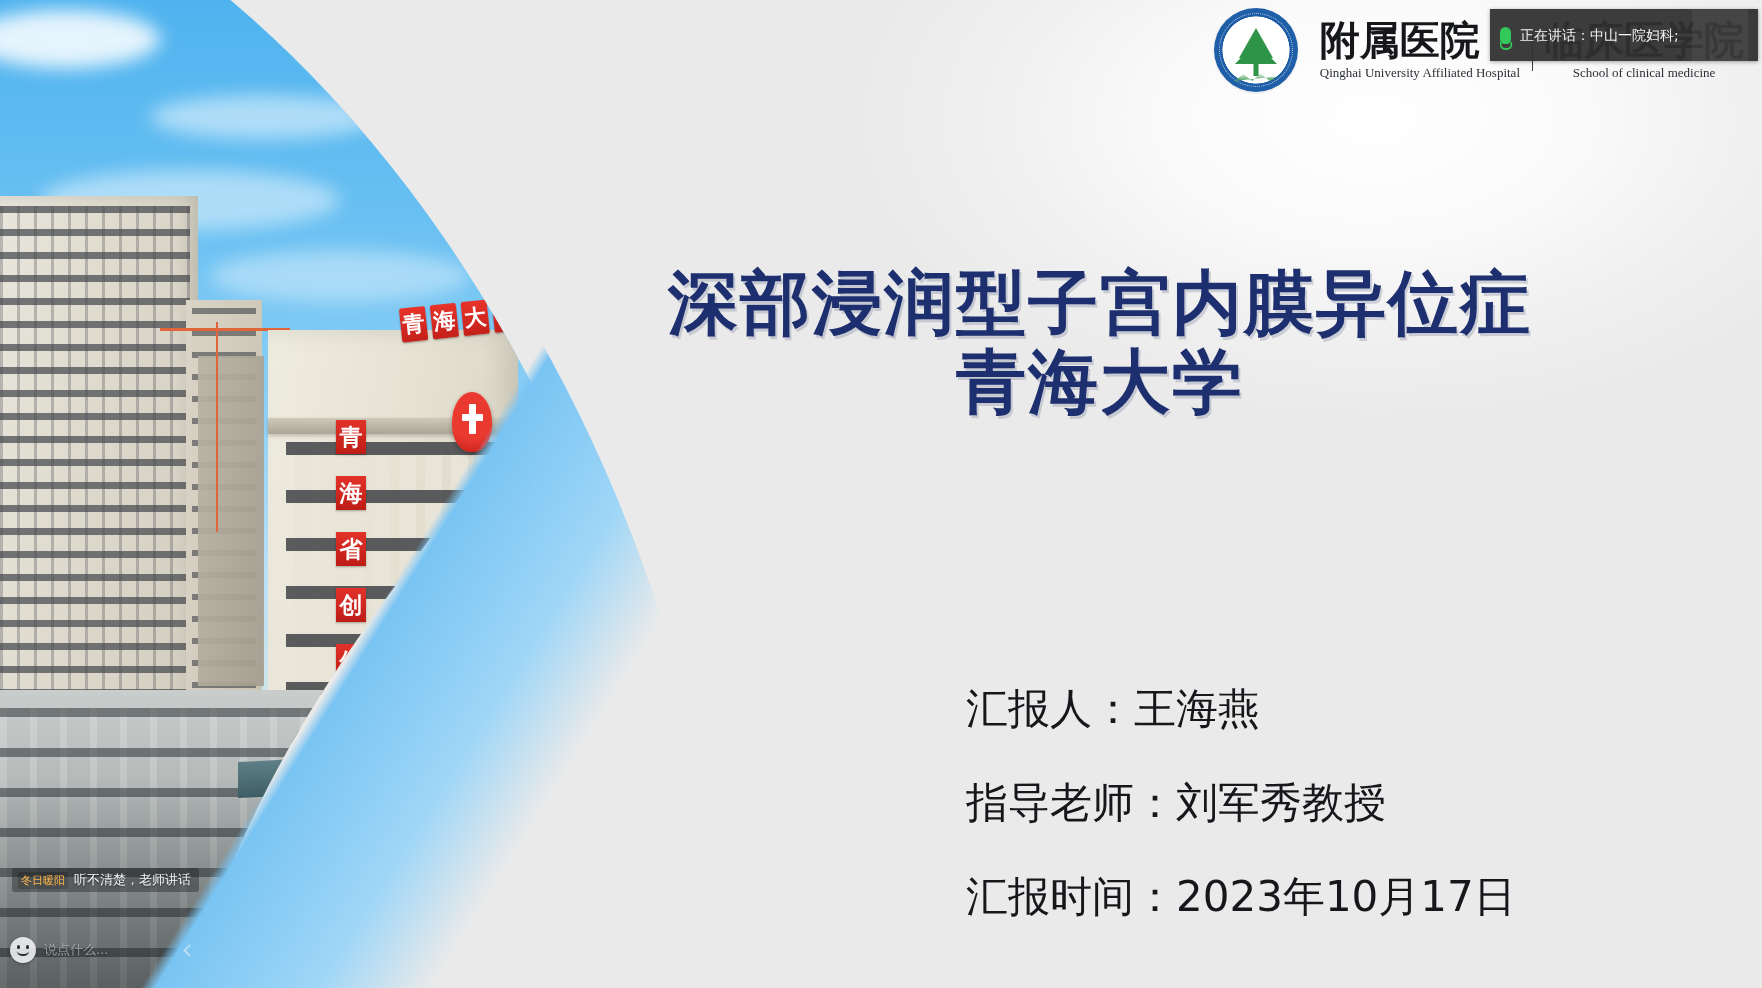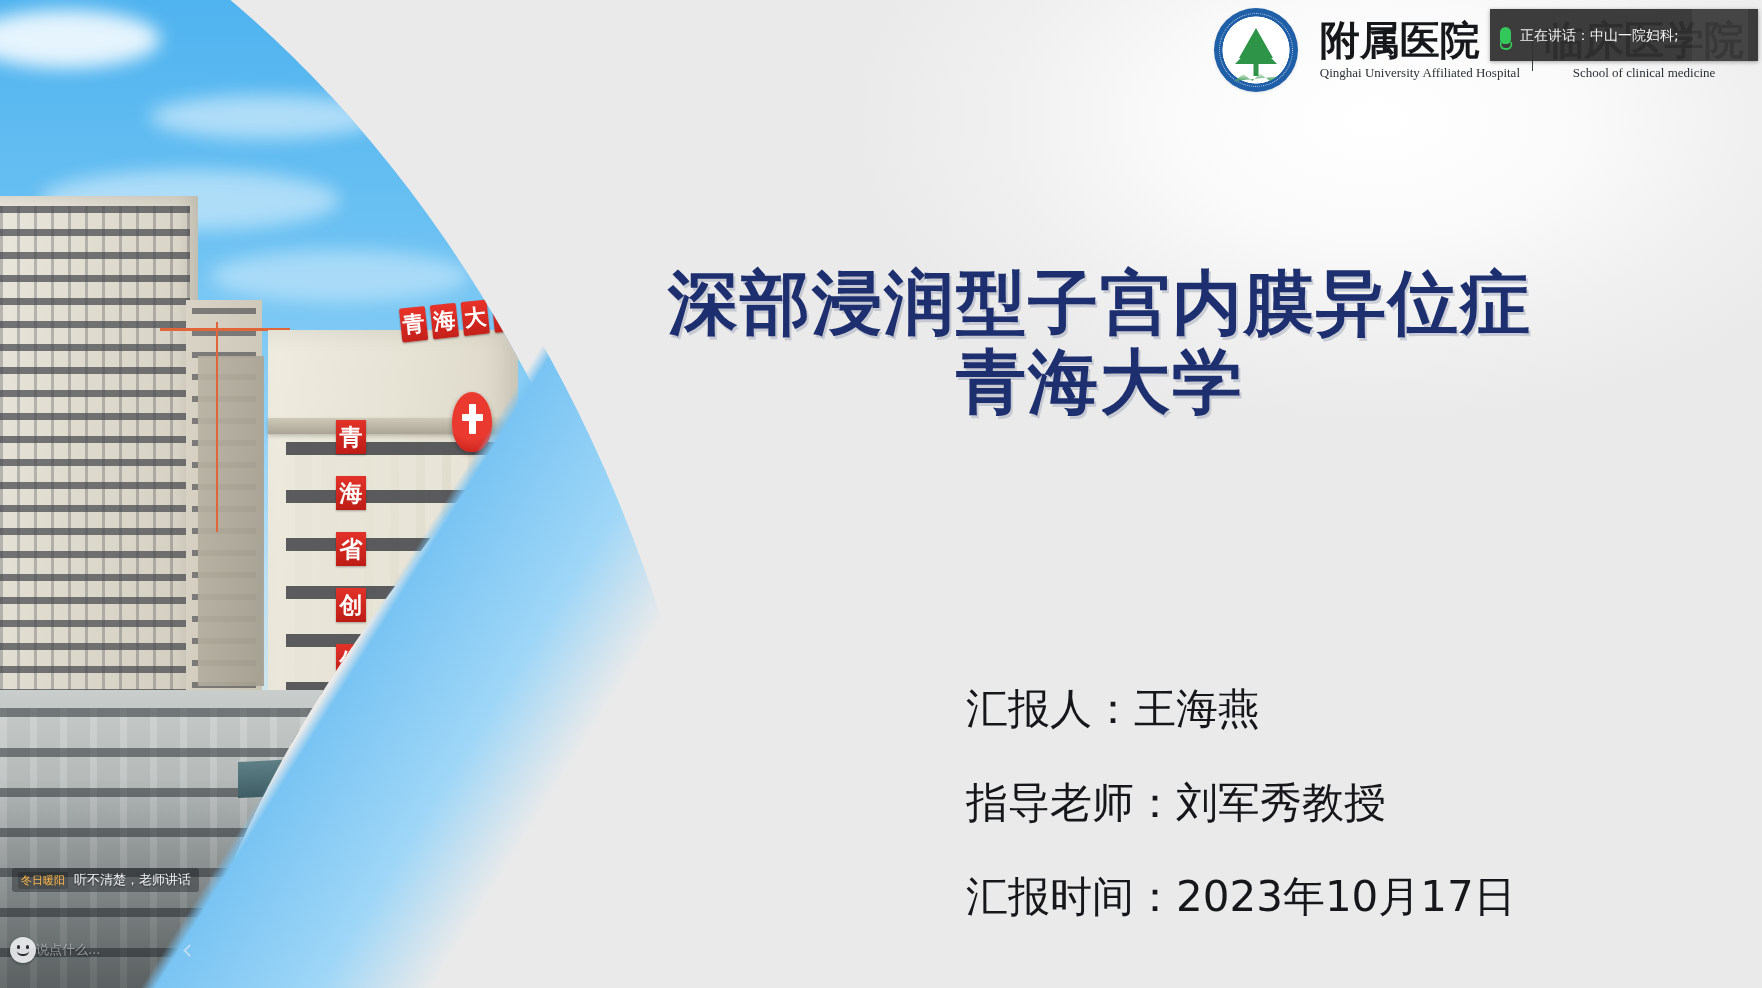--- a/index.html
+++ b/index.html
@@ -380,21 +380,21 @@
     background:rgba(0,0,0,.18); padding:1px 3px; border-radius:2px;
     white-space:nowrap;
   }
   .chat-text {
     font-size:13px; color:#f3f5f6; font-family:"DejaVu Sans",sans-serif;
     white-space:nowrap; text-shadow:0 1px 2px rgba(0,0,0,.6);
   }
 
   .chat-input-row {
     position:absolute; left:0; bottom:18px; width:200px; height:40px;
-    display:flex; align-items:center; padding-left:10px;
+    display:flex; align-items:center; gap:8px; padding-left:10px;
     z-index:25;
   }
   .emoji-btn {
     width:26px; height:26px; border-radius:50%;
     background:rgba(245,246,247,.86);
     position:relative; flex:0 0 auto;
     box-shadow:0 1px 3px rgba(0,0,0,.35);
   }
   .emoji-btn .eye { position:absolute; top:8px; width:3px; height:4px; background:#2a2d31; border-radius:2px; }
   .emoji-btn .eye.l { left:7px; }

